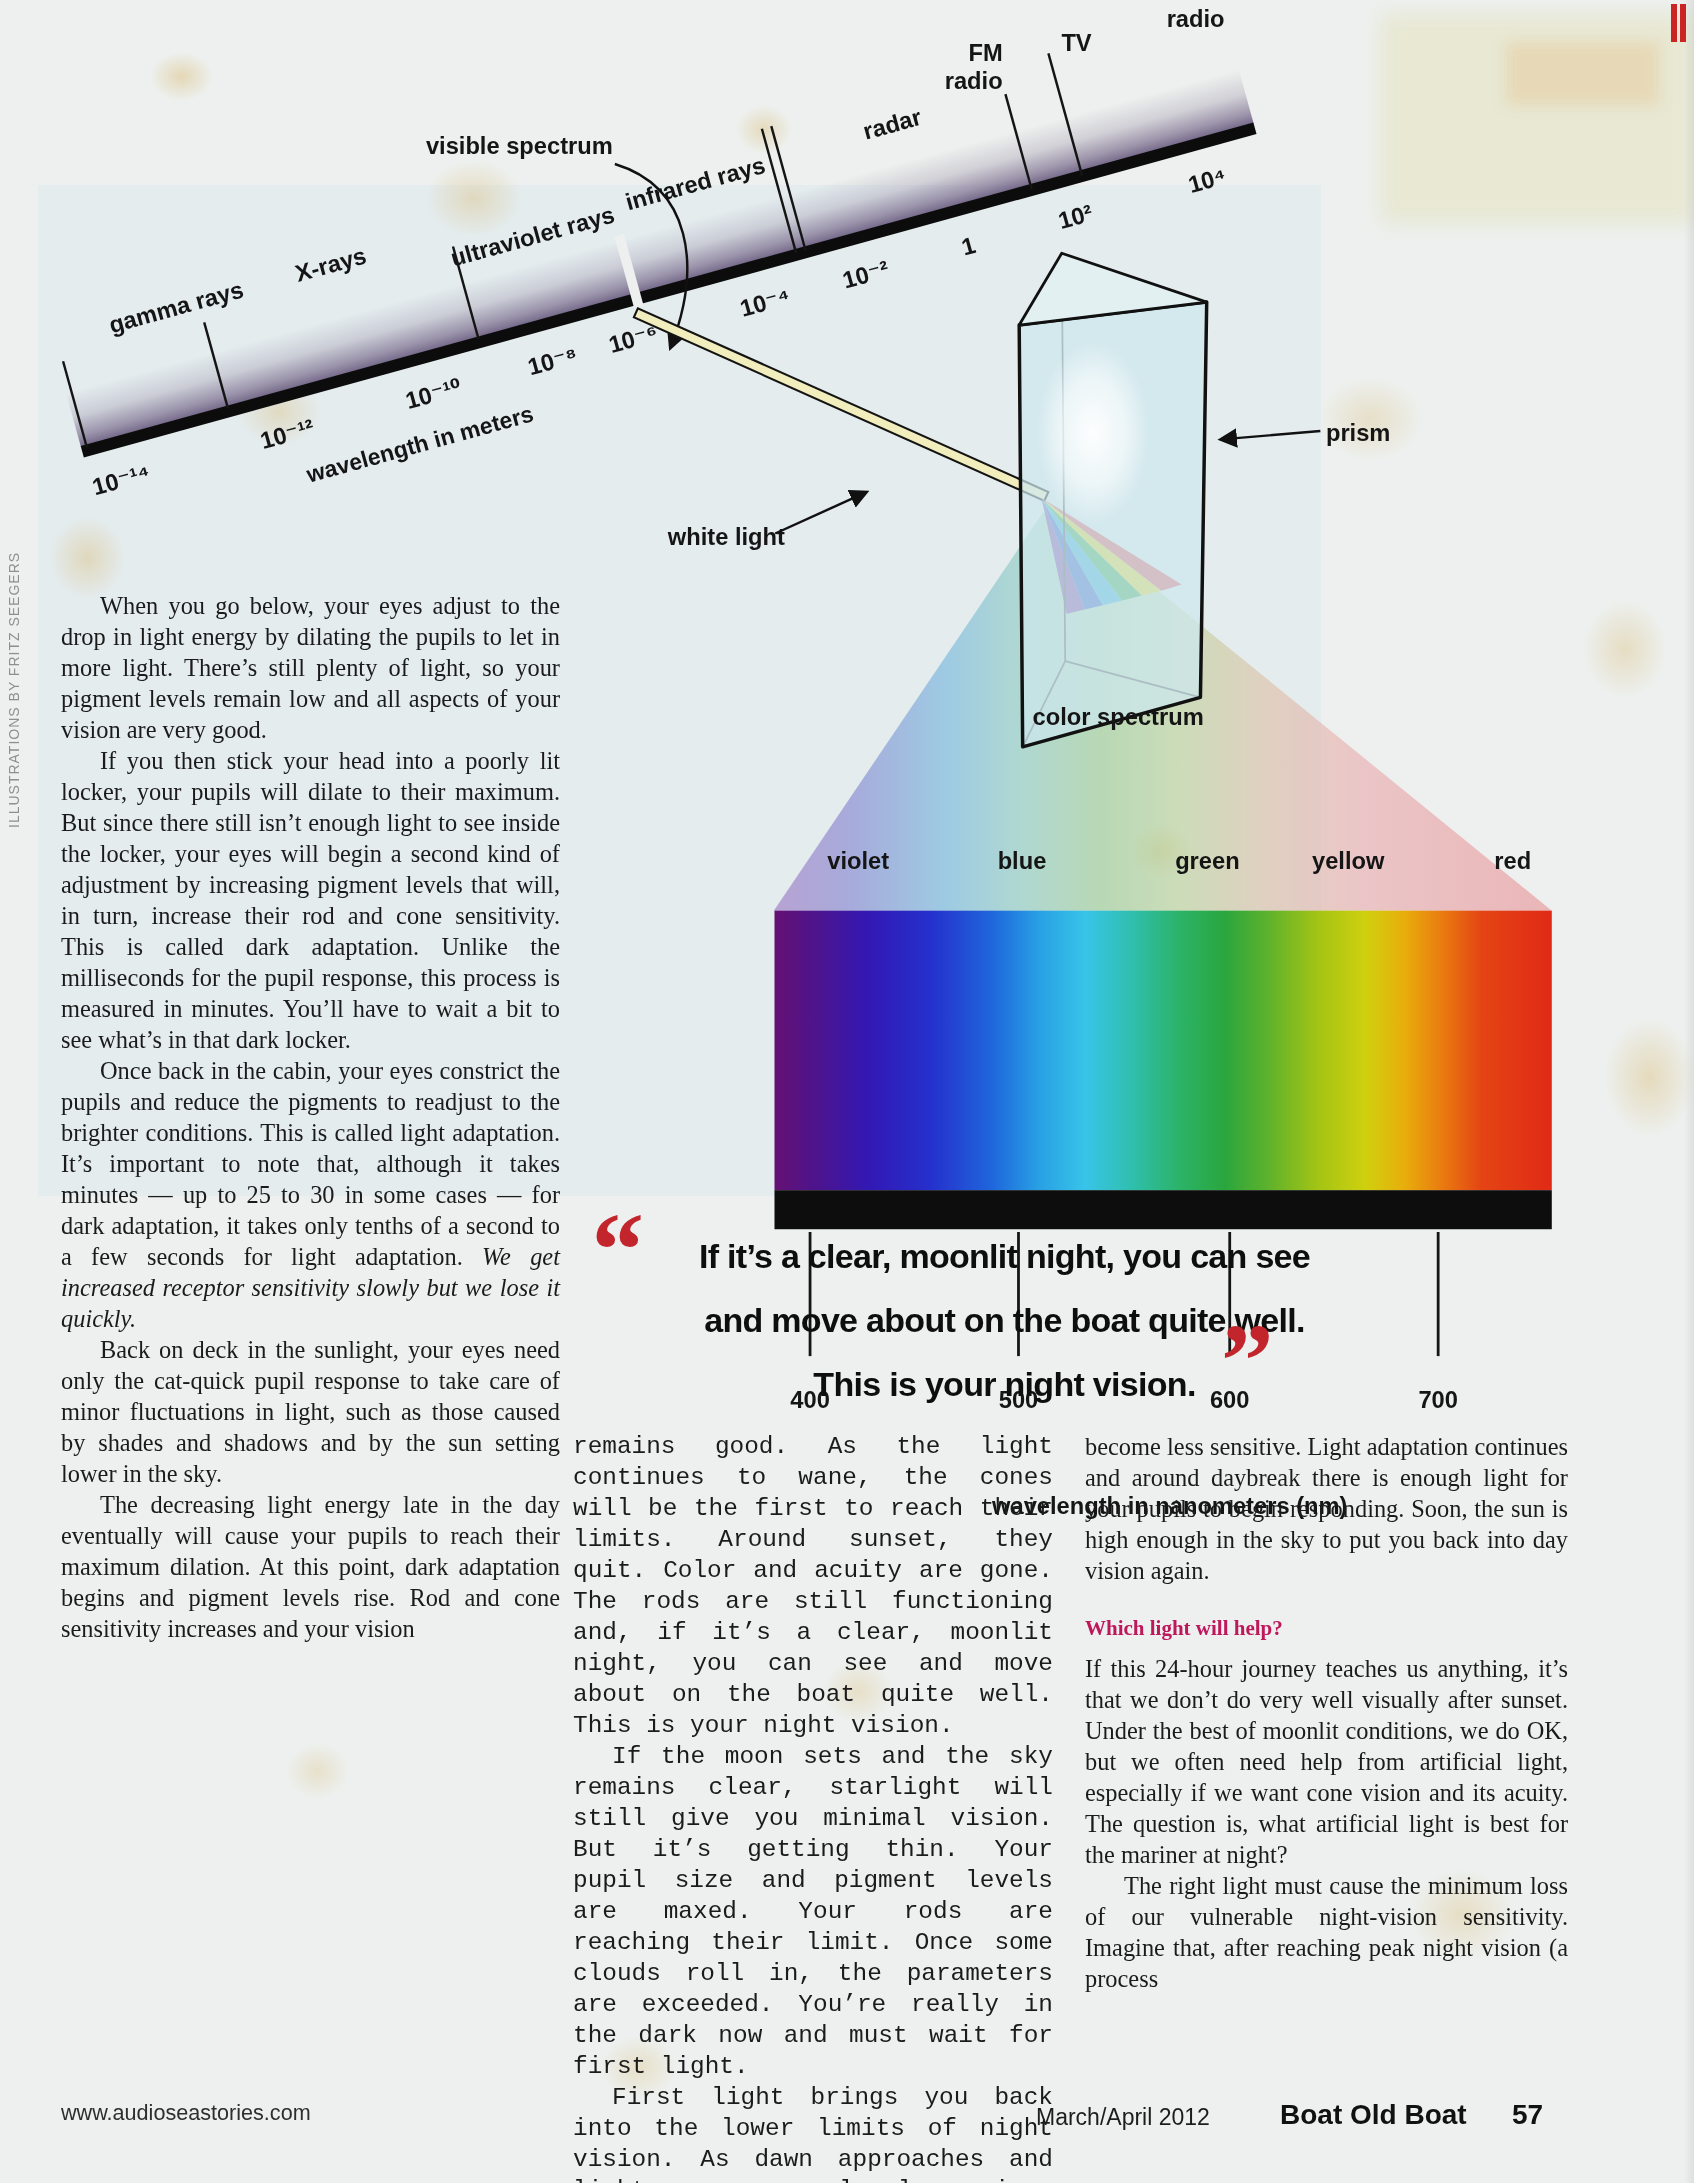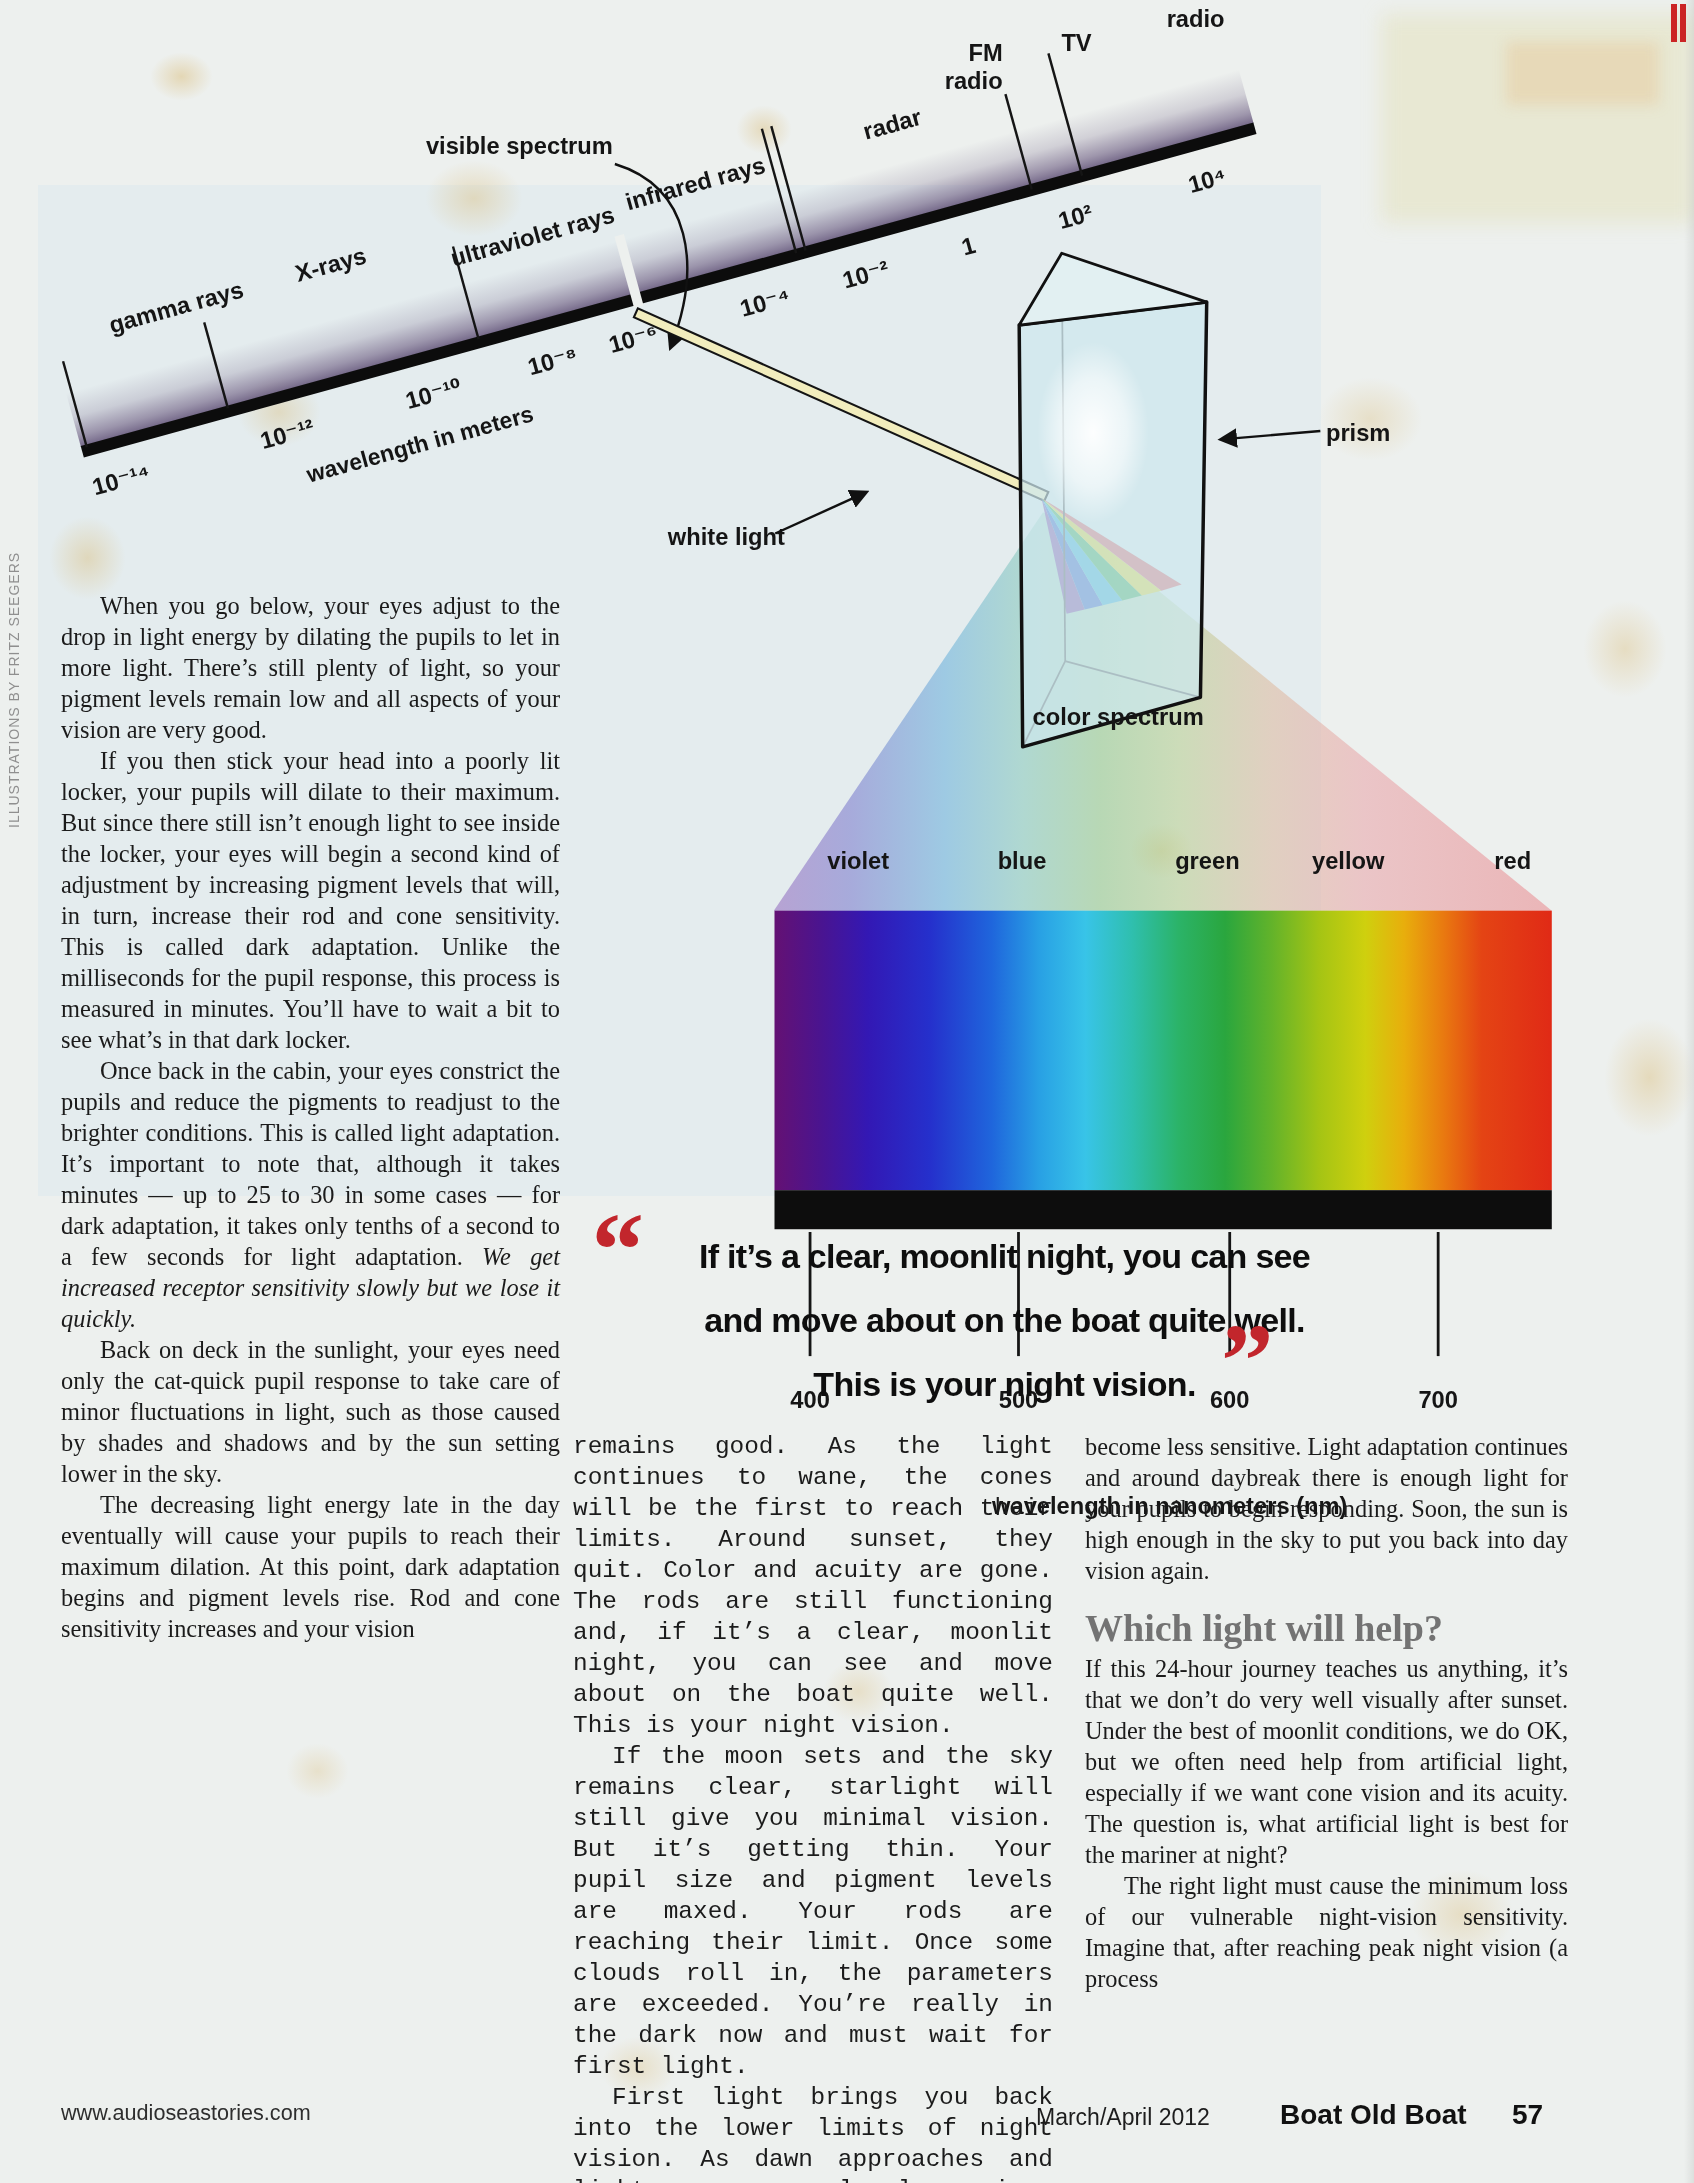--- a/index.html
+++ b/index.html
@@ -11,22 +11,22 @@
              font-weight:700;font-size:30px;letter-spacing:-0.3px;color:#121212;}
   #diagram-svg{position:absolute;left:0;top:0;}
   .dlabel{font:700 34px "Liberation Sans","DejaVu Sans",sans-serif;fill:#151515;}
   .dlabel-sm{font:700 33px "Liberation Sans","DejaVu Sans",sans-serif;fill:#151515;}
   .col{position:absolute;font-size:24.4px;line-height:31px;text-align:justify;color:#1b1b1b;}
   .col p{margin:0;}
   .col p.ind{text-indent:39px;}
   #col1{left:61px;top:590px;width:499px;}
   #col2{left:573px;top:1431px;width:480px;font-family:Liberation Mono, monospace;}
   #col3{left:1085px;top:1431px;width:483px;}
-  .red-head{font-family:"Liberation Serif",serif;font-weight:700;font-size:38px;
-            color:#737373;margin:26.5px 0 9.8px 0 !important;text-indent:0 !important;text-align:left;}
+  .red-head{font-family:"Liberation Serif",serif;font-weight:700;font-size:21px;
+            color:#be185d;margin:26.5px 0 9.8px 0 !important;text-indent:0 !important;text-align:left;}
   #pull-quote{position:absolute;left:600px;top:1224px;width:809px;text-align:center;
               font-family:"Liberation Sans",sans-serif;font-weight:700;font-size:34px;
               line-height:64px;letter-spacing:-0.7px;color:#0e0e0e;}
   .qmark{position:absolute;font-family:"Liberation Serif",serif;font-weight:700;
          font-size:105px;line-height:1;color:#c2262c;}
   #q-open{left:-8.4px;top:-26.5px;}
   #q-close{left:621px;top:85px;}
   #footer-url{position:absolute;left:61px;top:2100px;font-family:"Liberation Sans",sans-serif;
               font-size:21.6px;color:#2e2e2e;}
   #footer-issue{position:absolute;left:1036px;top:2104px;font-family:"Liberation Sans",sans-serif;

